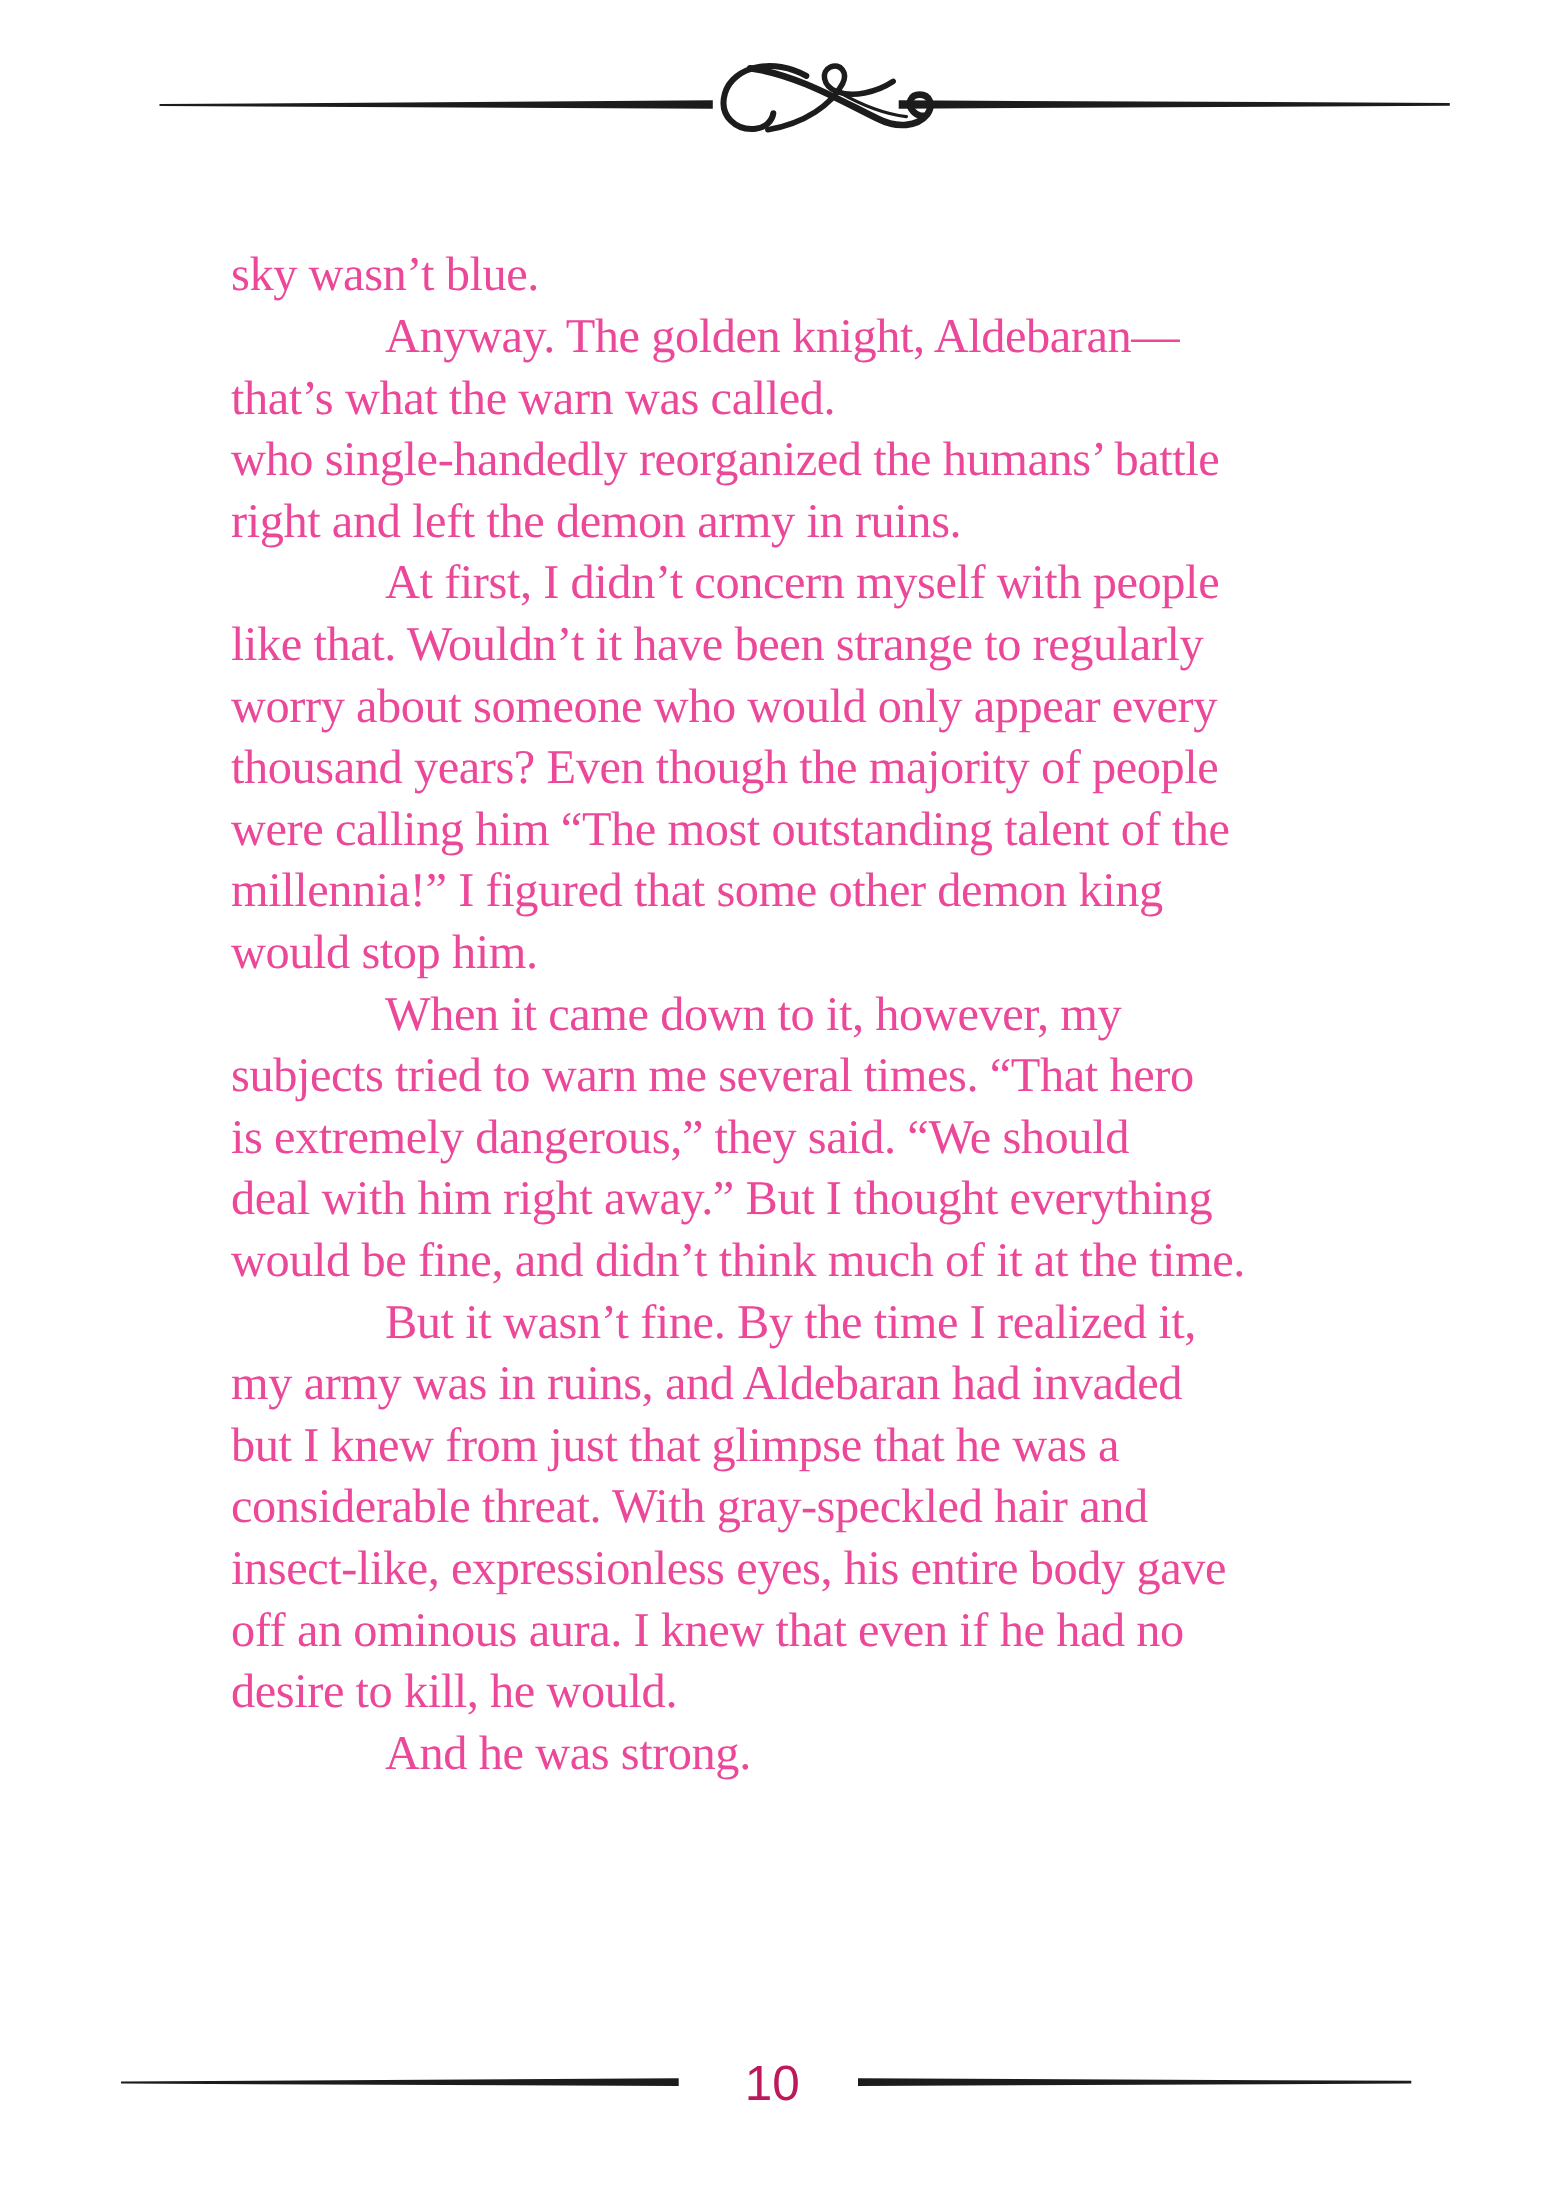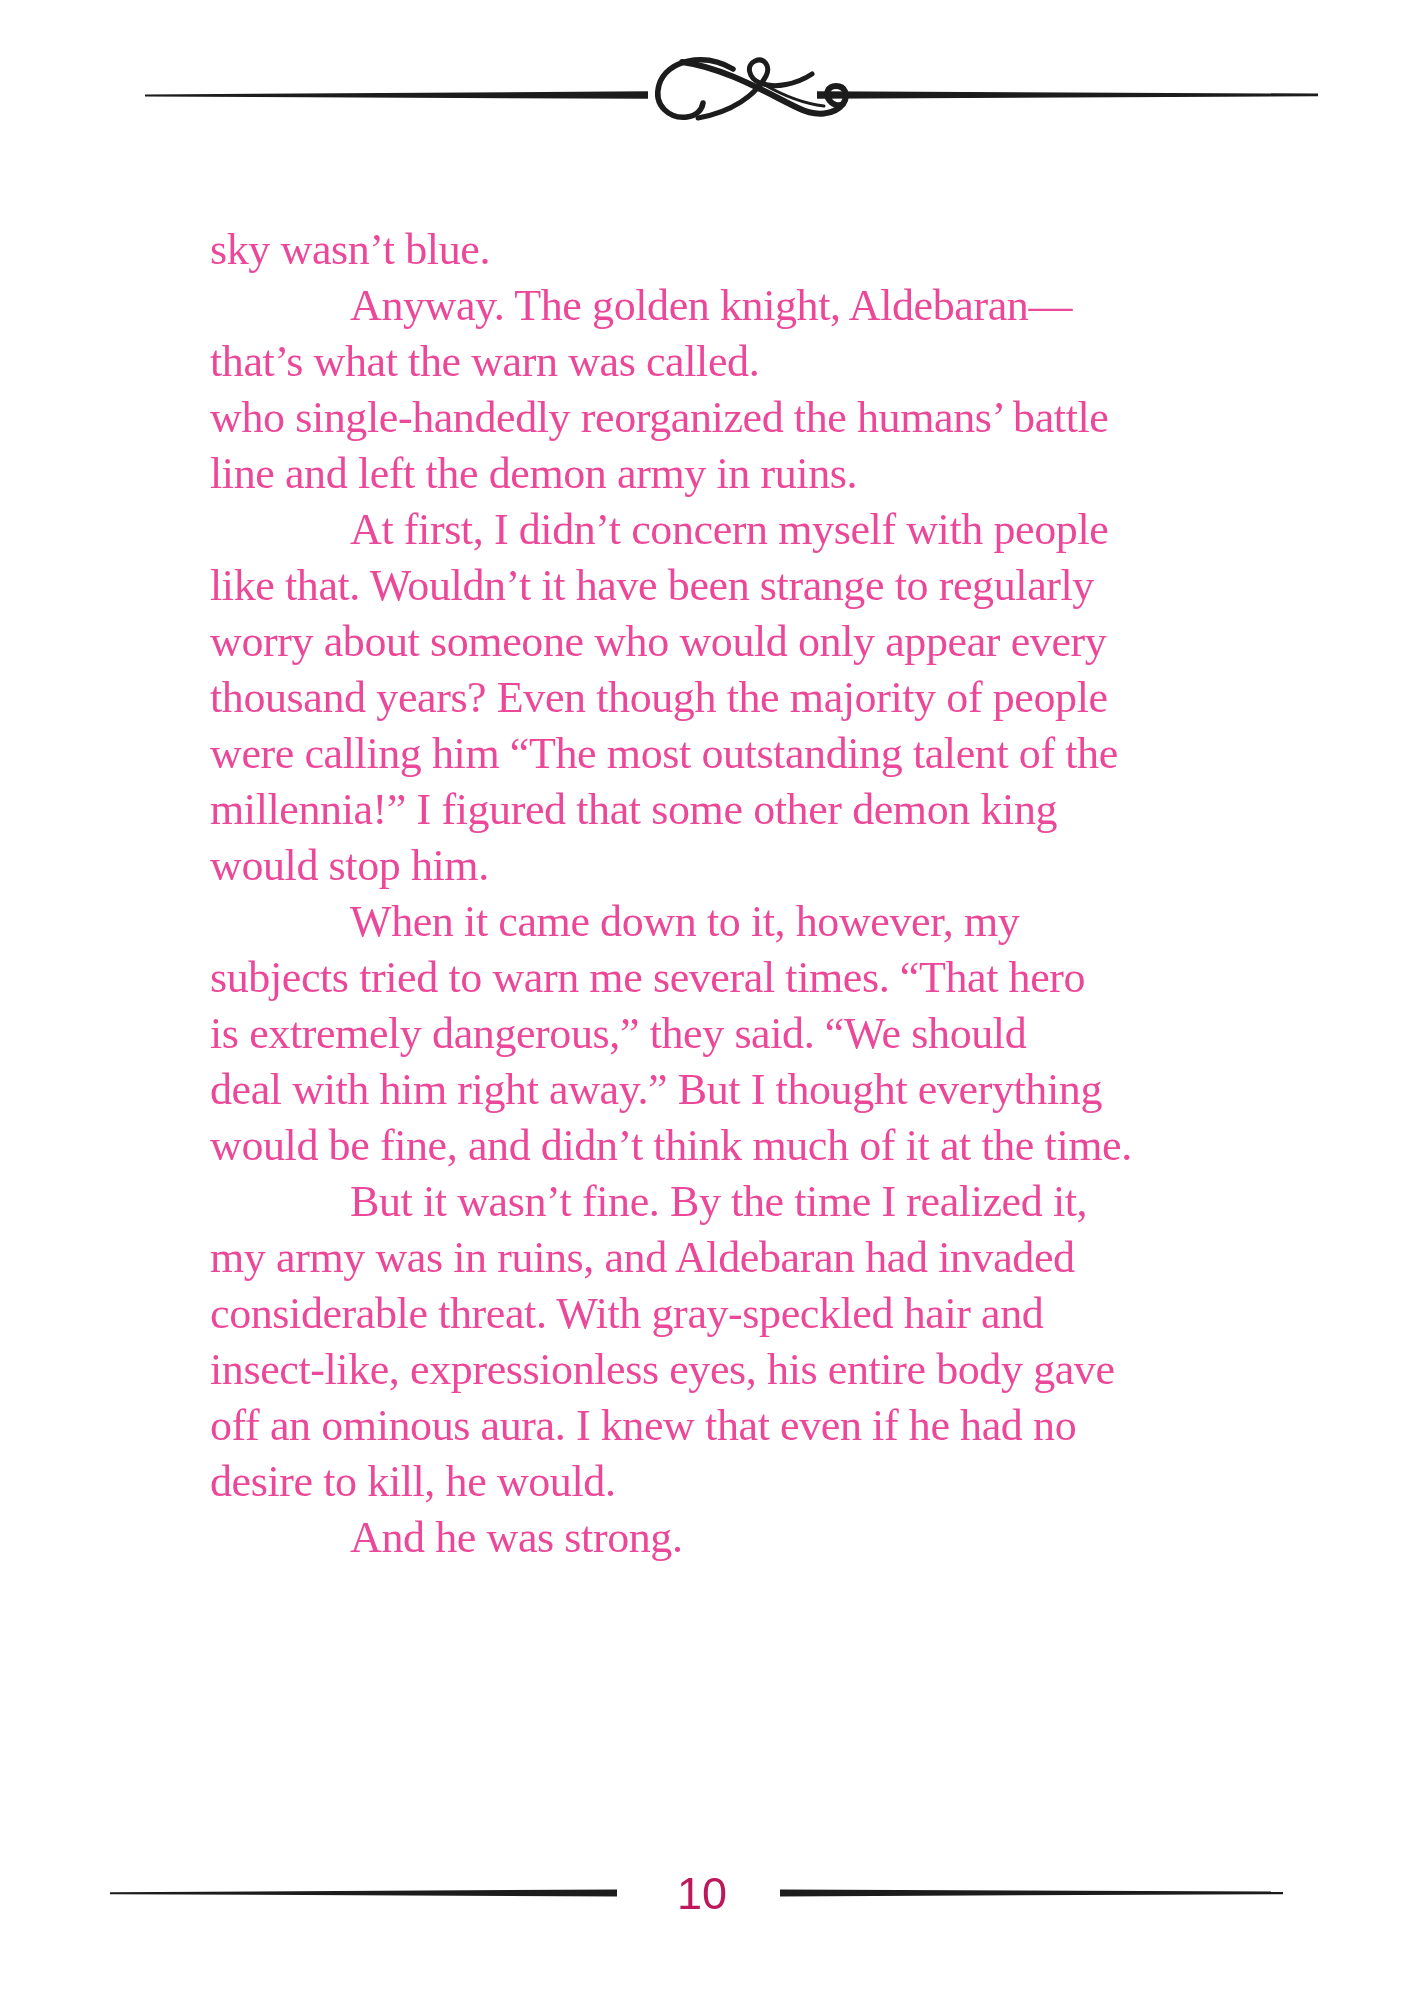--- a/index.html
+++ b/index.html
@@ -72,35 +72,36 @@
       <path stroke-width="5" d="M 698 118 C 732 112 756 95 766 76 C 771 66 764 57 755 61 C 746 65 748 78 760 83 C 775 89 797 84 812 74"></path>
       <path stroke-width="3" d="M 763 84 C 784 96 806 104 824 106"></path>
     </g>
   </svg>
 
   <main class="text-column" id="body-lines">
       <p class="line"><span>sky wasn’t blue.</span></p>
       <p class="line indent"><span>Anyway. The golden knight, Aldebaran—</span></p>
       <p class="line"><span>that’s what the warn was called.</span></p>
       <p class="line"><span>who single-handedly reorganized the humans’ battle</span></p>
-      <p class="line"><span>line and left the demon army in ruins.</span></p>
+      <p class="line"><span>right and left the demon army in ruins.</span></p>
       <p class="line indent"><span>At first, I didn’t concern myself with people</span></p>
       <p class="line"><span>like that. Wouldn’t it have been strange to regularly</span></p>
       <p class="line"><span>worry about someone who would only appear every</span></p>
       <p class="line"><span>thousand years? Even though the majority of people</span></p>
       <p class="line"><span>were calling him “The most outstanding talent of the</span></p>
       <p class="line"><span>millennia!” I figured that some other demon king</span></p>
       <p class="line"><span>would stop him.</span></p>
       <p class="line indent"><span>When it came down to it, however, my</span></p>
       <p class="line"><span>subjects tried to warn me several times. “That hero</span></p>
       <p class="line"><span>is extremely dangerous,” they said. “We should</span></p>
       <p class="line"><span>deal with him right away.” But I thought everything</span></p>
       <p class="line"><span>would be fine, and didn’t think much of it at the time.</span></p>
       <p class="line indent"><span>But it </span><span class="italic">wasn’t</span><span> fine. By the time I realized it,</span></p>
       <p class="line"><span>my army was in ruins, and Aldebaran had invaded</span></p>
+      <p class="line"><span>but I knew from just that glimpse that he was a</span></p>
       <p class="line"><span>considerable threat. With gray-speckled hair and</span></p>
       <p class="line"><span>insect-like, expressionless eyes, his entire body gave</span></p>
       <p class="line"><span>off an ominous aura. I knew that even if he had no</span></p>
       <p class="line"><span>desire to kill, he would.</span></p>
       <p class="line indent"><span>And he was strong.</span></p>
     </main>
 
   <svg class="footer-rule" width="1404" height="56" viewBox="0 0 1404 56" aria-hidden="true">
     <polygon points="110,24.2 617,21.4 617,28.4 110,26.2" fill="#1c1c1c"></polygon>
     <polygon points="780,21.4 1283,23.6 1283,26.2 780,28.4" fill="#1c1c1c"></polygon>

